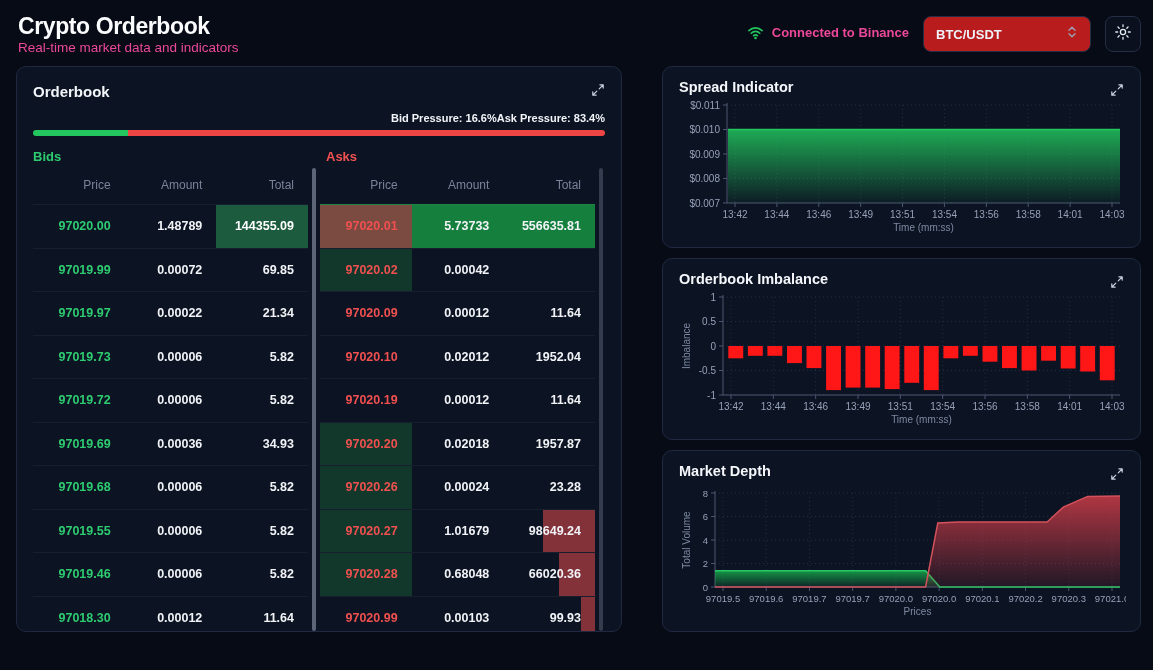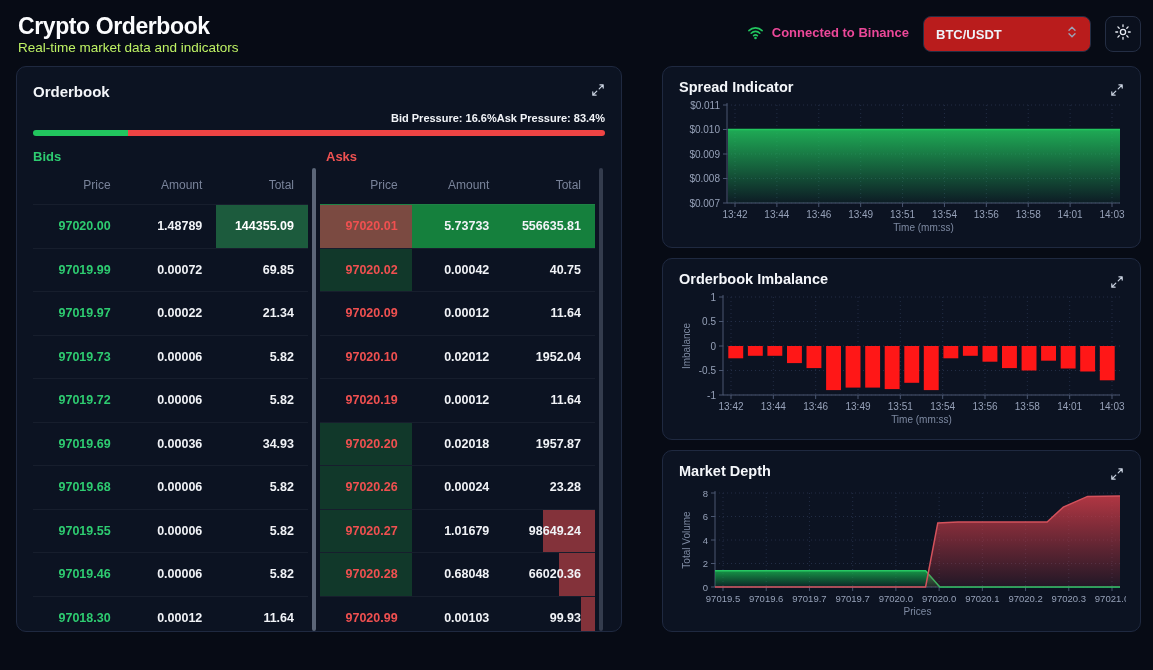--- a/index.html
+++ b/index.html
@@ -6,21 +6,21 @@
   html,body { width:1153px; height:670px; }
   body {
     background:#070b15;
     font-family:"Liberation Sans", sans-serif;
     color:#eef1f7;
     overflow:hidden;
   }
   
   .app-header { display:flex; justify-content:space-between; align-items:center; padding:10px 12px 8px 18px; height:66px; }
   .app-title { font-size:23px; font-weight:800; letter-spacing:-0.4px; color:#fbfcfe; }
-  .app-subtitle { font-size:13.5px; color:#bef264; }
+  .app-subtitle { font-size:13.5px; color:#ec4899; }
   .header-right { display:flex; align-items:center; gap:14px; }
   .conn { display:flex; align-items:flex-start; gap:8px; font-size:13px; font-weight:600; color:#ec4899; }
   .pair-select { display:flex; align-items:center; justify-content:space-between; width:168px; height:36px;
     background:#b91c1c; border:1px solid #242e44; border-radius:8px; padding:0 12px; cursor:pointer; }
   .pair-select .val { font-size:13px; font-weight:700; color:#eef2f8; }
   .icon-btn { width:36px; height:36px; display:flex; align-items:center; justify-content:center;
     background:#0a101d; border:1px solid #242e44; border-radius:8px; cursor:pointer; }
   
   .main { display:flex; gap:8px; padding:0 12px 0 16px; }
   .panel { background:#0c1322; border:1px solid #1f2940; border-radius:10px; position:relative; }
@@ -214,21 +214,20 @@
           </div>
         <div class="rows">
             <div class="obrow rowbg-red">
               <div class="td price red-text cellbg-brown">97020.01</div>
               <div class="td amount">5.73733</div>
               <div class="td total">556635.81</div>
             </div>
             <div class="obrow">
               <div class="td price red-text cellbg-green">97020.02</div>
               <div class="td amount">0.00042</div>
-              <div class="td total">40.75</div>
             </div>
             <div class="obrow">
               <div class="td price red-text">97020.09</div>
               <div class="td amount">0.00012</div>
               <div class="td total">11.64</div>
             </div>
             <div class="obrow">
               <div class="td price red-text">97020.10</div>
               <div class="td amount">0.02012</div>
               <div class="td total">1952.04</div>

